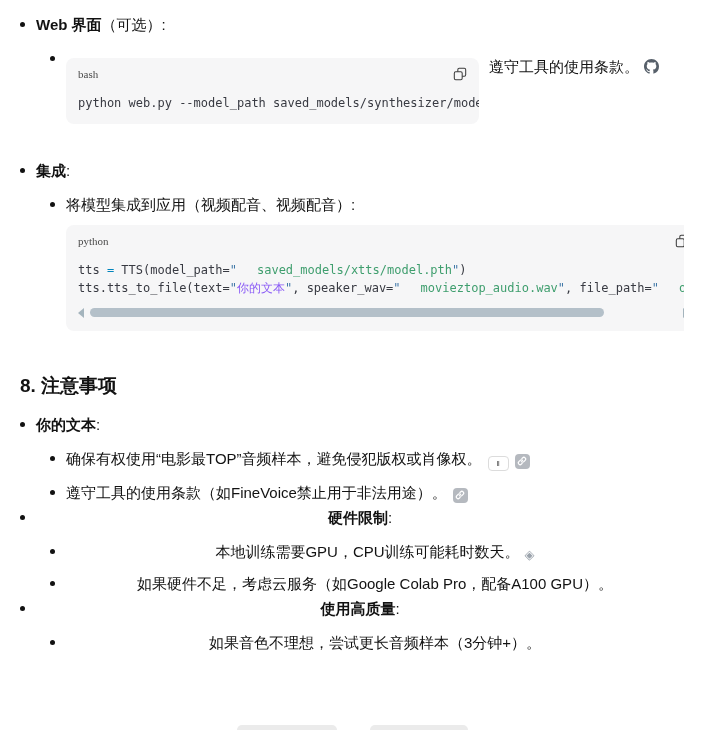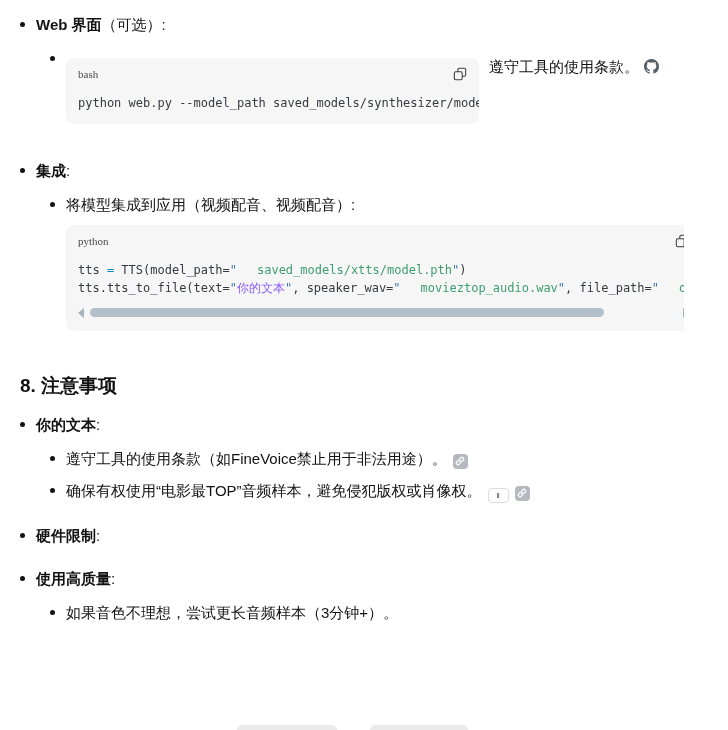--- a/index.html
+++ b/index.html
@@ -12,21 +12,21 @@
     padding:14px 0 0 8px;
   }
   ul { list-style:none; }
   .l1 > li { position:relative; padding-left:28px; }
   .l1 > li::before { content:""; position:absolute; left:12px; top:8px; width:5px; height:5px; border-radius:50%; background:#121212; }
   .l2 { margin-top:13px; }
   .l2 > li { position:relative; padding-left:30px; }
   .l2 > li + li { margin-top:11px; }
   .l2 > li::before { content:""; position:absolute; left:14px; top:8px; width:5px; height:5px; border-radius:50%; background:#121212; }
   .top-list > li + li { margin-top:36px; }
-  .notes > li + li { margin-top:22px; }
+  .notes > li + li { margin-top:4px;text-align:center; }
   .b { font-weight:bold; }
   h3 { font-size:19px; font-weight:bold; margin:44px 0 18px 12px; }
 
   .code-row { display:flex; align-items:flex-start; }
   .codeblock { position:relative; margin-top:10px; background:#f6f6f7; border-radius:8px; padding:10px 12px 12px 12px; overflow:hidden; }
   .cb1 { width:413px; }
   .cb2 { width:635px; }
   .code-lang { font-family:Liberation Serif, serif; font-size:11px; line-height:13px; color:#4a4a4a; }
   .code-body { margin-top:13px; }
   .code-line { font-family:"DejaVu Sans Mono","Liberation Mono",monospace; font-size:12px; line-height:18px; white-space:nowrap; color:#383a42; }
@@ -125,42 +125,50 @@
     </li>
   </ul>
 
   <h3>8. 注意事项</h3>
 
   <ul class="l1 notes">
     <li>
       <span class="b">你的文本</span><span>:</span>
       <ul class="l2">
         <li>
-          <span>遵守工具的使用条款（如FineVoice禁止用于非法用途）。</span><span class="chip chip-link">
+          <span>确保有权使用“电影最TOP”音频样本，避免侵犯版权或肖像权。</span><span class="chip chip-pause">
+              <span>‖</span>
+            </span><span class="chip chip-link">
               <svg width="10" height="10" viewBox="0 0 24 24" fill="none" stroke="#ffffff" stroke-width="3" stroke-linecap="round">
                 <path d="M10.5 13.5a4.2 4.2 0 0 0 6 0l3-3a4.2 4.2 0 0 0-6-6l-1.6 1.6"></path>
                 <path d="M13.5 10.5a4.2 4.2 0 0 0-6 0l-3 3a4.2 4.2 0 0 0 6 6l1.6-1.6"></path>
               </svg>
             </span>
         </li>
         <li>
-          <span>确保有权使用“电影最TOP”音频样本，避免侵犯版权或肖像权。</span><span class="chip chip-pause">
-              <span>‖</span>
-            </span><span class="chip chip-link">
+          <span>遵守工具的使用条款（如FineVoice禁止用于非法用途）。</span><span class="chip chip-link">
               <svg width="10" height="10" viewBox="0 0 24 24" fill="none" stroke="#ffffff" stroke-width="3" stroke-linecap="round">
                 <path d="M10.5 13.5a4.2 4.2 0 0 0 6 0l3-3a4.2 4.2 0 0 0-6-6l-1.6 1.6"></path>
                 <path d="M13.5 10.5a4.2 4.2 0 0 0-6 0l-3 3a4.2 4.2 0 0 0 6 6l1.6-1.6"></path>
               </svg>
             </span>
         </li>
       </ul>
     </li>
 
     <li>
       <span class="b">硬件限制</span><span>:</span>
+      <ul class="l2">
+        <li>
+          <span>本地训练需要GPU，CPU训练可能耗时数天。</span><span class="inline-icon diamond">◈</span>
+        </li>
+        <li>
+          <span>如果硬件不足，考虑云服务（如Google Colab Pro，配备A100 GPU）。</span>
+        </li>
+      </ul>
     </li>
 
     <li>
       <span class="b">使用高质量</span><span>:</span>
       <ul class="l2">
         <li>
           <span>如果音色不理想，尝试更长音频样本（3分钟+）。</span>
         </li>
       </ul>
     </li>

